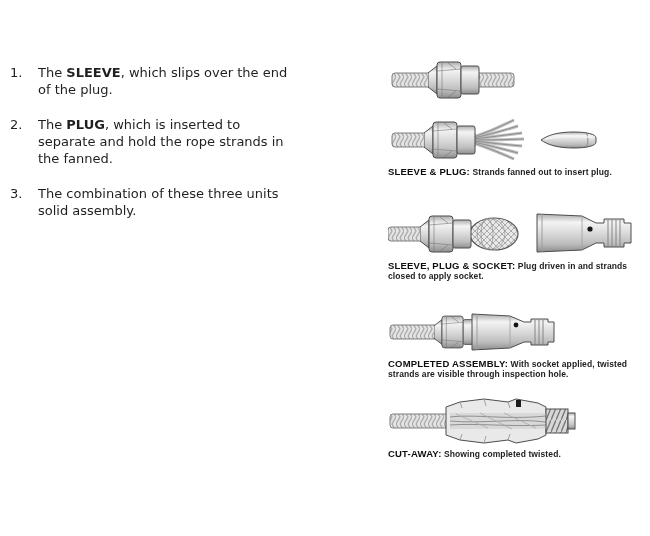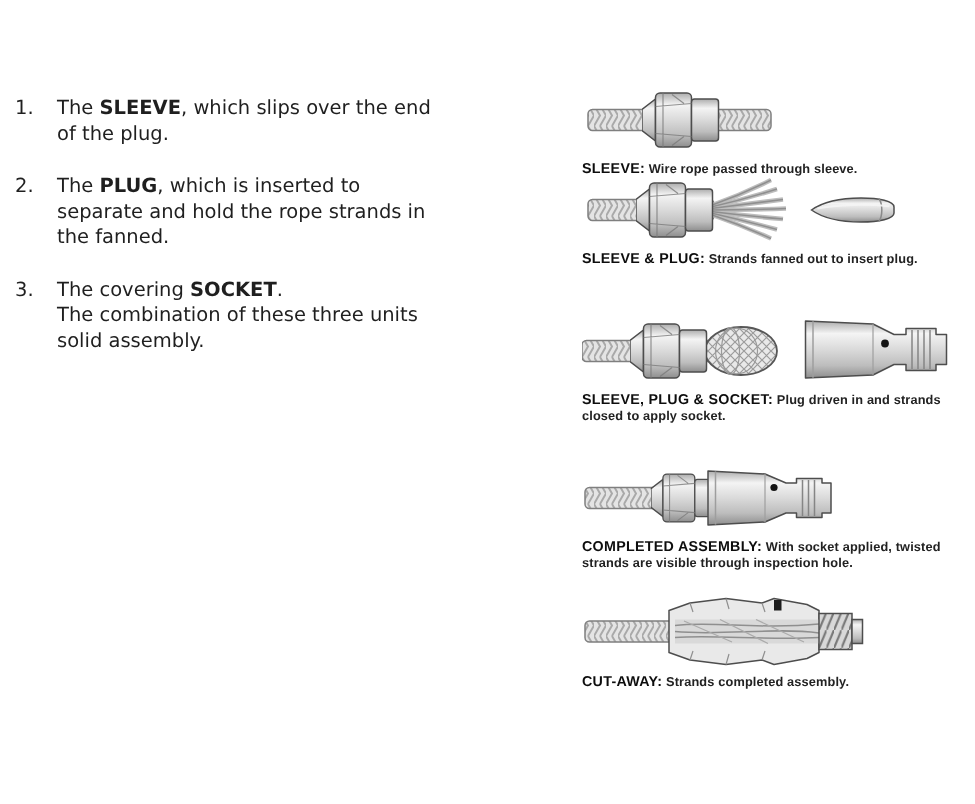--- a/index.html
+++ b/index.html
@@ -82,36 +82,34 @@
     <div class="lines">
       <div class="line"><span>The </span><b>PLUG</b><span>, which is inserted to</span></div>
       <div class="line"><span>separate and hold the rope strands in</span></div>
       <div class="line"><span>the fanned.</span></div>
     </div>
   </div>
 
   <div class="list-item">
     <span class="num">3.</span>
     <div class="lines">
-      <div class="line"><span>The covering </span><b>SOCKET</b><span>.</span></div>
       <div class="line"><span>The combination of these three units</span></div>
       <div class="line"><span>solid assembly.</span></div>
     </div>
   </div>
 
 </div>
 
 <div class="col-right">
 
   <figure class="fig" id="f1">
     <svg width="256" height="48" viewBox="0 0 256 48">
       <rect x="4" y="17" width="122" height="14" rx="3" fill="url(#ropeTex)" stroke="#7f7f7f"></rect>
       <use href="#sleeveSym" x="40" y="5" width="52" height="38"></use>
     </svg>
-    <figcaption class="cap"><b>SLEEVE:</b> <span>Wire rope passed through sleeve.</span></figcaption>
   </figure>
 
   <figure class="fig" id="f2">
     <svg width="256" height="48" viewBox="0 0 256 48">
       <rect x="4" y="17" width="84" height="14" rx="3" fill="url(#ropeTex)" stroke="#7f7f7f"></rect>
       <g stroke="#bdbdbd" stroke-width="3" fill="none">
         <path d="M86,21 Q106,14 126,4"></path>
           <path d="M86,22 Q108,17 130,10"></path>
           <path d="M86,23 Q110,20 134,17"></path>
           <path d="M86,24 Q111,24 136,23"></path>
@@ -182,16 +180,16 @@
         <path d="M4,21 C30,18 60,24 100,20 M4,25 C35,28 70,22 100,26 M4,29 C30,27 65,31 100,29" stroke="#8f8f8f" stroke-width="1" fill="none"></path>
         <path d="M10,18 L42,32 M34,17 L66,33 M58,17 L90,32" stroke="#ababab" stroke-width="0.8"></path>
         <path d="M14,6 L16,12 M38,3 L40,10 M62,6 L64,12 M14,44 L16,38 M38,47 L40,40 M62,44 L64,38" stroke="#8f8f8f" stroke-width="0.8"></path>
         <rect x="70" y="4" width="5" height="7" fill="#1c1c1c"></rect>
       </g>
       <g transform="translate(158,0)">
         <rect x="0" y="13" width="22" height="24" fill="url(#threadTex)" stroke="#4d4d4d"></rect>
         <rect x="22" y="17" width="7" height="16" fill="url(#metalV)" stroke="#4d4d4d"></rect>
       </g>
     </svg>
-    <figcaption class="cap"><b>CUT-AWAY:</b> <span>Strands completed assembly.</span></figcaption>
+    <figcaption class="cap"><b>CUT-AWAY:</b> <span>Showing completed twisted.</span></figcaption>
   </figure>
 
 </div>
 
 </body></html>

